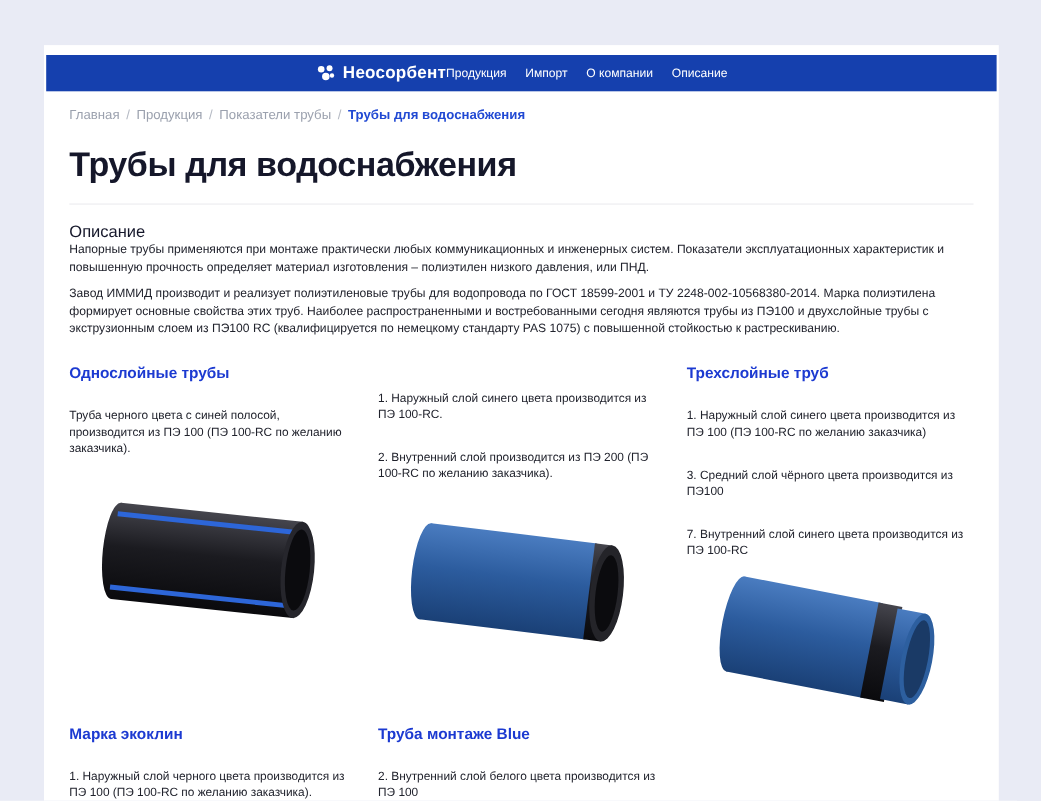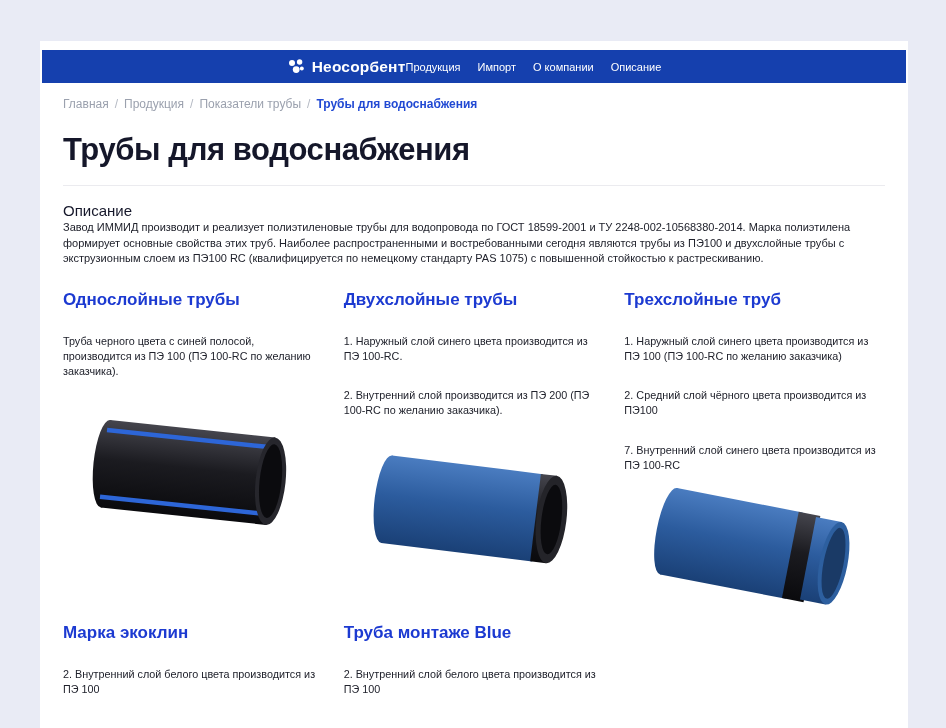--- a/index.html
+++ b/index.html
@@ -64,21 +64,21 @@
   }
   
   .products {
     margin-top: 23px;
     display: grid;
     grid-template-columns: repeat(3, 1fr);
     column-gap: 20px;
     row-gap: 8px;
   }
   .product h3 {
-    font-size: 17px;
+    font-size: 14px;
     font-weight: 700;
     color: #1c3ad1;
     margin-bottom: 8px;
   }
   .plines { min-height: 64px; }
   .pline {
     font-size: 10.8px;
     line-height: 1.4;
     color: #20222c;
     margin-top: 24px;
@@ -144,20 +144,21 @@
       <span class="current">Трубы для водоснабжения</span>
     </nav>
 
     <h1 class="page-title">Трубы для водоснабжения</h1>
 
     <hr class="divider">
 
     <h2 class="section-heading">Описание</h2>
 
     <div class="desc">
+      <p>Напорные трубы применяются при монтаже практически любых коммуникационных и инженерных систем. Показатели эксплуатационных характеристик и повышенную прочность определяет материал изготовления – полиэтилен низкого давления, или ПНД.</p>
       <p>Завод ИММИД производит и реализует полиэтиленовые трубы для водопровода по ГОСТ 18599-2001 и ТУ 2248-002-10568380-2014. Марка полиэтилена формирует основные свойства этих труб. Наиболее распространенными и востребованными сегодня являются трубы из ПЭ100 и двухслойные трубы с экструзионным слоем из ПЭ100 RC (квалифицируется по немецкому стандарту PAS 1075) с повышенной стойкостью к растрескиванию.</p>
     </div>
 
     <div class="products">
 
       <article class="product">
         <h3>Однослойные трубы</h3>
         <div class="plines">
           <div class="pline">Труба черного цвета с синей полосой, производится из ПЭ 100 (ПЭ 100-RC по желанию заказчика).</div>
           <div class="pline"></div>
@@ -171,21 +172,20 @@
               <rect x="30" y="30" width="168" height="4.5" fill="#2d66d8"></rect>
               <rect x="30" y="97" width="168" height="4.5" fill="#2d66d8"></rect>
               <ellipse cx="198" cy="66" rx="15" ry="44" fill="#26262c"></ellipse>
               <ellipse cx="198" cy="66" rx="11" ry="37" fill="#0b0b0e"></ellipse>
             </g>
           </svg>
         </div>
       </article>
 
       <article class="product">
-        <h3>Двухслойные трубы</h3>
         <div class="plines">
           <div class="pline">1. Наружный слой синего цвета производится из ПЭ 100-RC.</div>
           <div class="pline">2. Внутренний слой производится из ПЭ 200 (ПЭ 100-RC по желанию заказчика).</div>
           <div class="pline"></div>
         </div>
         <div class="pimg">
           <svg width="240" height="132" viewBox="0 0 240 132">
             <g transform="rotate(7 120 66)">
               <ellipse cx="32" cy="66" rx="12" ry="44" fill="url(#gBlue)"></ellipse>
               <rect x="32" y="22" width="152" height="88" fill="url(#gBlue)"></rect>
@@ -194,40 +194,41 @@
               <ellipse cx="198" cy="66" rx="10" ry="35" fill="#0b0b0e"></ellipse>
             </g>
           </svg>
         </div>
       </article>
 
       <article class="product">
         <h3>Трехслойные труб</h3>
         <div class="plines">
           <div class="pline">1. Наружный слой синего цвета производится из ПЭ 100 (ПЭ 100-RC по желанию заказчика)</div>
-          <div class="pline">2. Средний слой чёрного цвета производится из ПЭ100</div>
+          <div class="pline">3. Средний слой чёрного цвета производится из ПЭ100</div>
           <div class="pline">7. Внутренний слой синего цвета производится из ПЭ 100-RC</div>
         </div>
         <div class="pimg">
           <svg width="240" height="132" viewBox="0 0 240 132">
             <g transform="rotate(11 120 66)">
               <ellipse cx="32" cy="66" rx="12" ry="44" fill="url(#gBlue)"></ellipse>
               <rect x="32" y="22" width="128" height="88" fill="url(#gBlue)"></rect>
               <rect x="156" y="22" width="22" height="88" fill="url(#gBlack)"></rect>
               <rect x="174" y="24" width="26" height="84" fill="url(#gBlue)"></rect>
               <ellipse cx="200" cy="66" rx="14" ry="42" fill="#2d5f9f"></ellipse>
               <ellipse cx="200" cy="66" rx="10" ry="36" fill="#1a3a66"></ellipse>
             </g>
           </svg>
         </div>
       </article>
 
       <article class="product">
         <h3>Марка экоклин</h3>
         <div class="plines">
+          <div class="pline">1. Наружный слой черного цвета производится из ПЭ 100 (ПЭ 100-RC по желанию заказчика).</div>
           <div class="pline">2. Внутренний слой белого цвета производится из ПЭ 100</div>
           <div class="pline"></div>
         </div>
         <div class="pimg">
           <svg width="240" height="132" viewBox="0 0 240 132">
             <g transform="rotate(9 120 66)">
               <ellipse cx="32" cy="66" rx="12" ry="44" fill="url(#gBlack)"></ellipse>
               <rect x="32" y="22" width="164" height="88" fill="url(#gBlack)"></rect>
               <rect x="30" y="30" width="166" height="4.5" fill="#2d66d8"></rect>
               <rect x="30" y="97" width="166" height="4.5" fill="#2d66d8"></rect>

